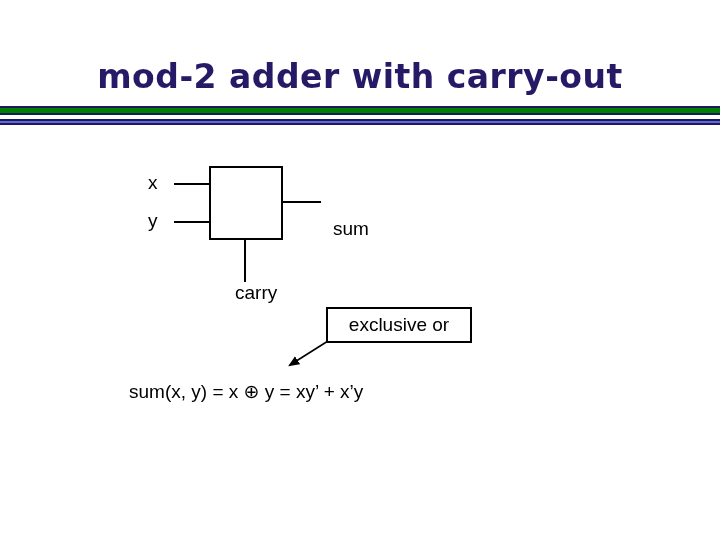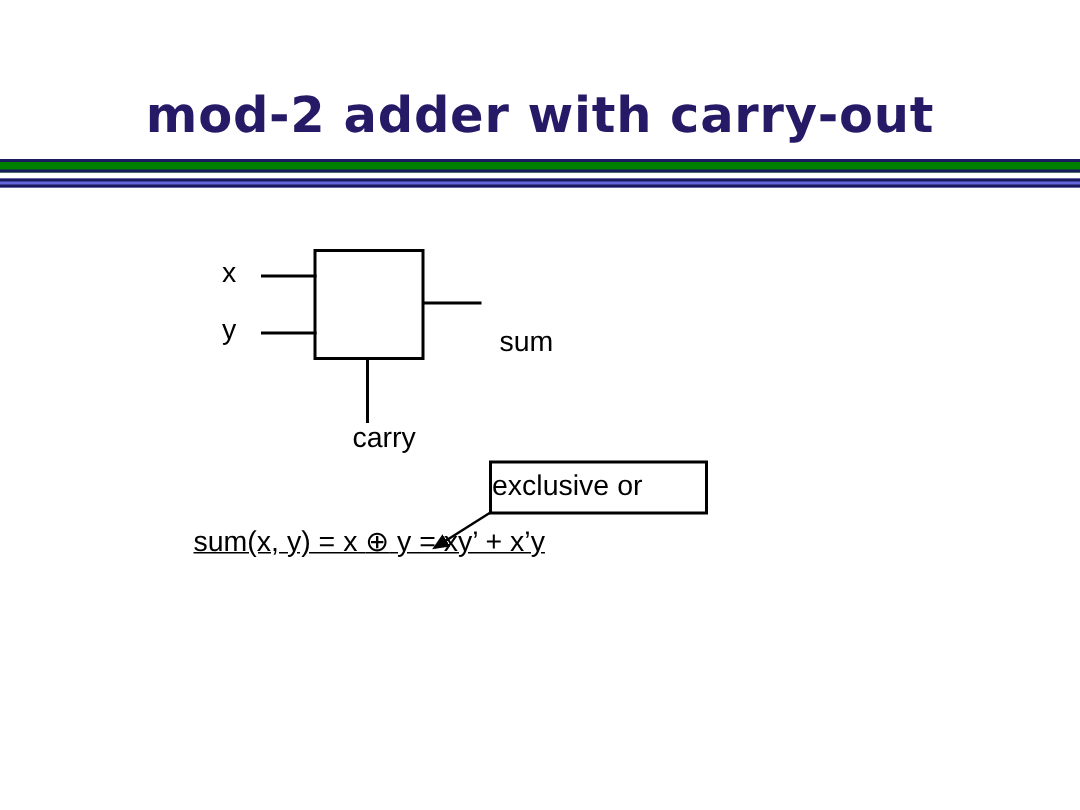--- a/index.html
+++ b/index.html
@@ -98,20 +98,21 @@
     position: absolute;
     left: 326px;
     top: 307px;
     width: 146px;
     height: 36px;
     border: 2px solid #000000;
     box-sizing: border-box;
     background: #ffffff;
     display: flex;
     align-items: center;
+    justify-content: center;
   }
   #callout-label {
     font-family: "Liberation Sans", sans-serif;
     font-size: 19px;
     color: #000000;
     white-space: nowrap;
   }
   #callout-arrow {
     position: absolute;
     left: 278px;
@@ -122,21 +123,21 @@
   }
 
   
   .equation {
     position: absolute;
     font-family: "Liberation Sans", sans-serif;
     font-size: 19px;
     color: #000000;
     white-space: nowrap;
   }
-  #eq-sum   { left: 129px; top: 350px; text-decoration: underline; }
+  #eq-sum   { left: 129px; top: 380px; }
   #eq-carry { left: 129px; top: 431px; }
   .xor-glyph {
     font-family: "DejaVu Sans", sans-serif;
     font-size: 19px;
   }
 </style>
 </head>
 <body>
 
 <div id="slide">

